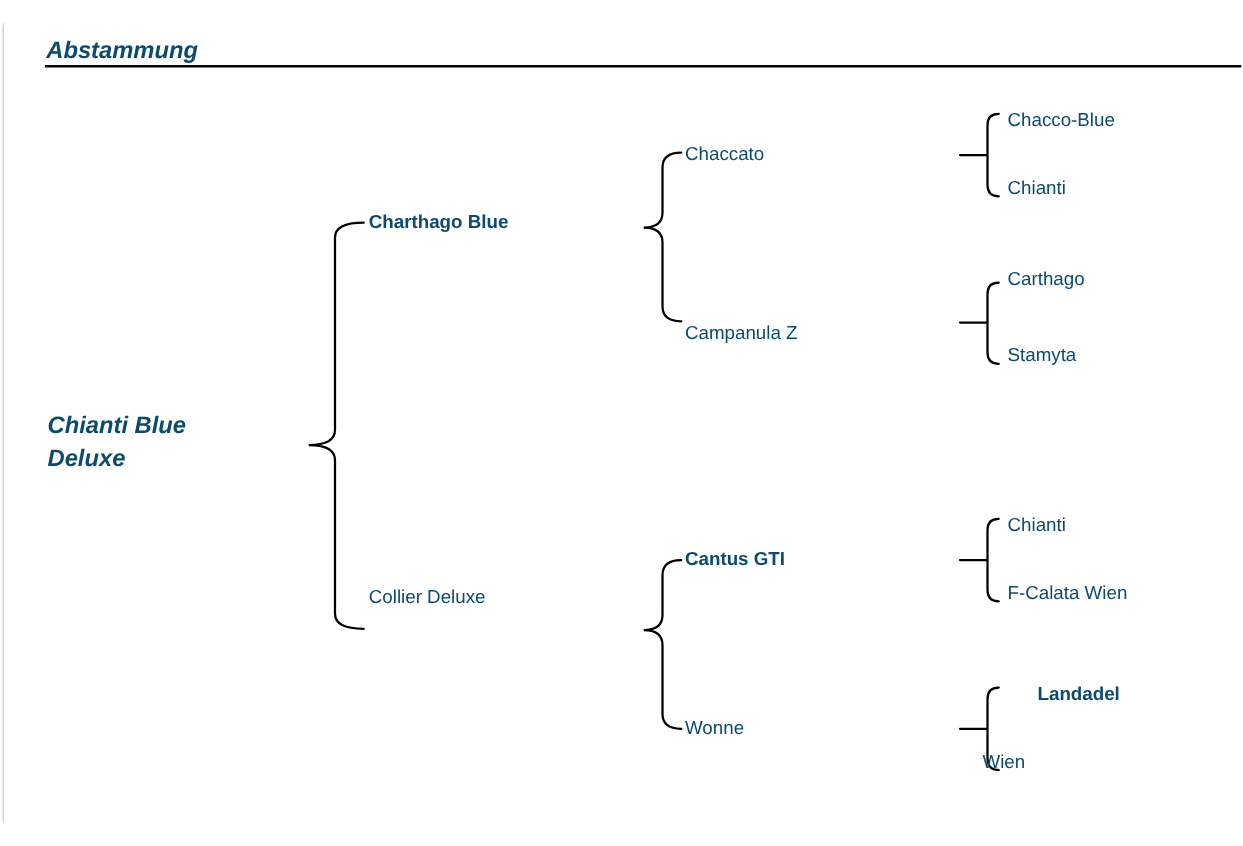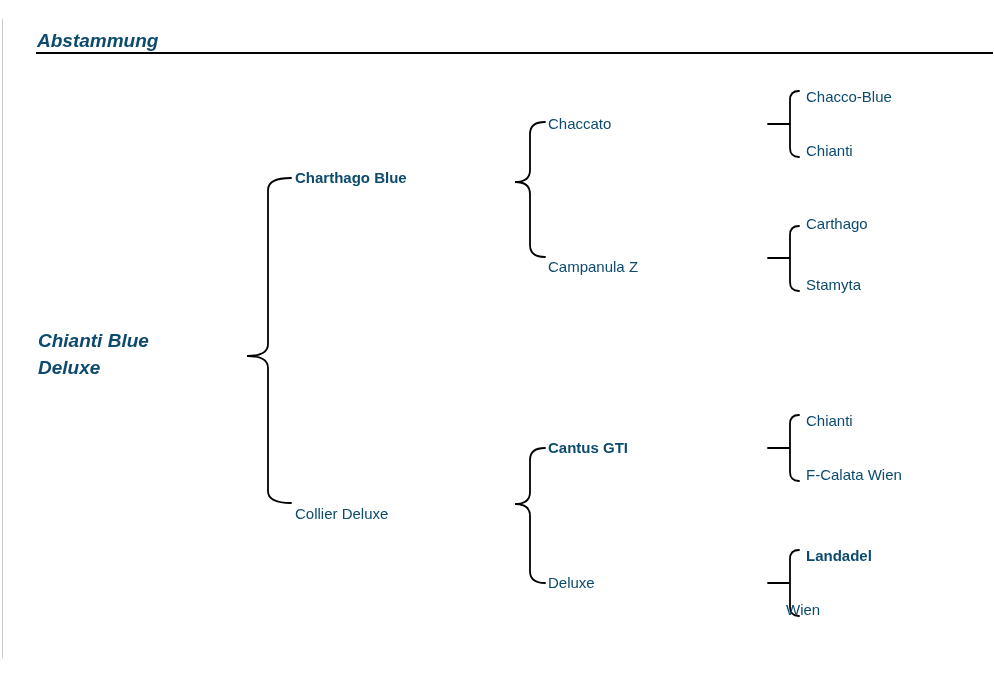--- a/index.html
+++ b/index.html
@@ -63,29 +63,29 @@
 
     <path d="M799,91 Q790,91 790,100 L790,148 Q790,157 799,157 M768,124 L789,124"></path>
     <path d="M799,226 Q790,226 790,235 L790,282 Q790,291 799,291 M768,258 L789,258"></path>
     <path d="M799,415 Q790,415 790,424 L790,472 Q790,481 799,481 M768,448 L789,448"></path>
     <path d="M799,550 Q790,550 790,559 L790,607 Q790,616 799,616 M768,583 L789,583"></path>
   </svg>
 
   <div class="node b" style="left:295px;top:178px">Charthago Blue</div>
 
   <div class="node root" style="left:38px;top:354px">Chianti Blue Deluxe</div>
-  <div class="node" style="left:295px;top:514px">Collier Deluxe</div>
+  <div class="node" style="left:295px;top:478px">Collier Deluxe</div>
 
   <div class="node" style="left:548px;top:124px">Chaccato</div>
   <div class="node" style="left:548px;top:267px">Campanula Z</div>
   <div class="node b" style="left:548px;top:448px">Cantus GTI</div>
-  <div class="node" style="left:548px;top:583px">Deluxe</div>
+  <div class="node" style="left:548px;top:583px">Wonne</div>
 
   <div class="node" style="left:806px;top:97px">Chacco-Blue</div>
   <div class="node" style="left:806px;top:151px">Chianti</div>
   <div class="node" style="left:806px;top:224px">Carthago</div>
   <div class="node" style="left:806px;top:285px">Stamyta</div>
   <div class="node" style="left:806px;top:421px">Chianti</div>
   <div class="node" style="left:806px;top:475px">F-Calata Wien</div>
-  <div class="node b" style="left:806px;top:556px">Landadel</div>
+  <div class="node b" style="left:830px;top:556px">Landadel</div>
   <div class="node" style="left:786px;top:610px">Wien</div>
 
 </div>
 
 </body></html>

